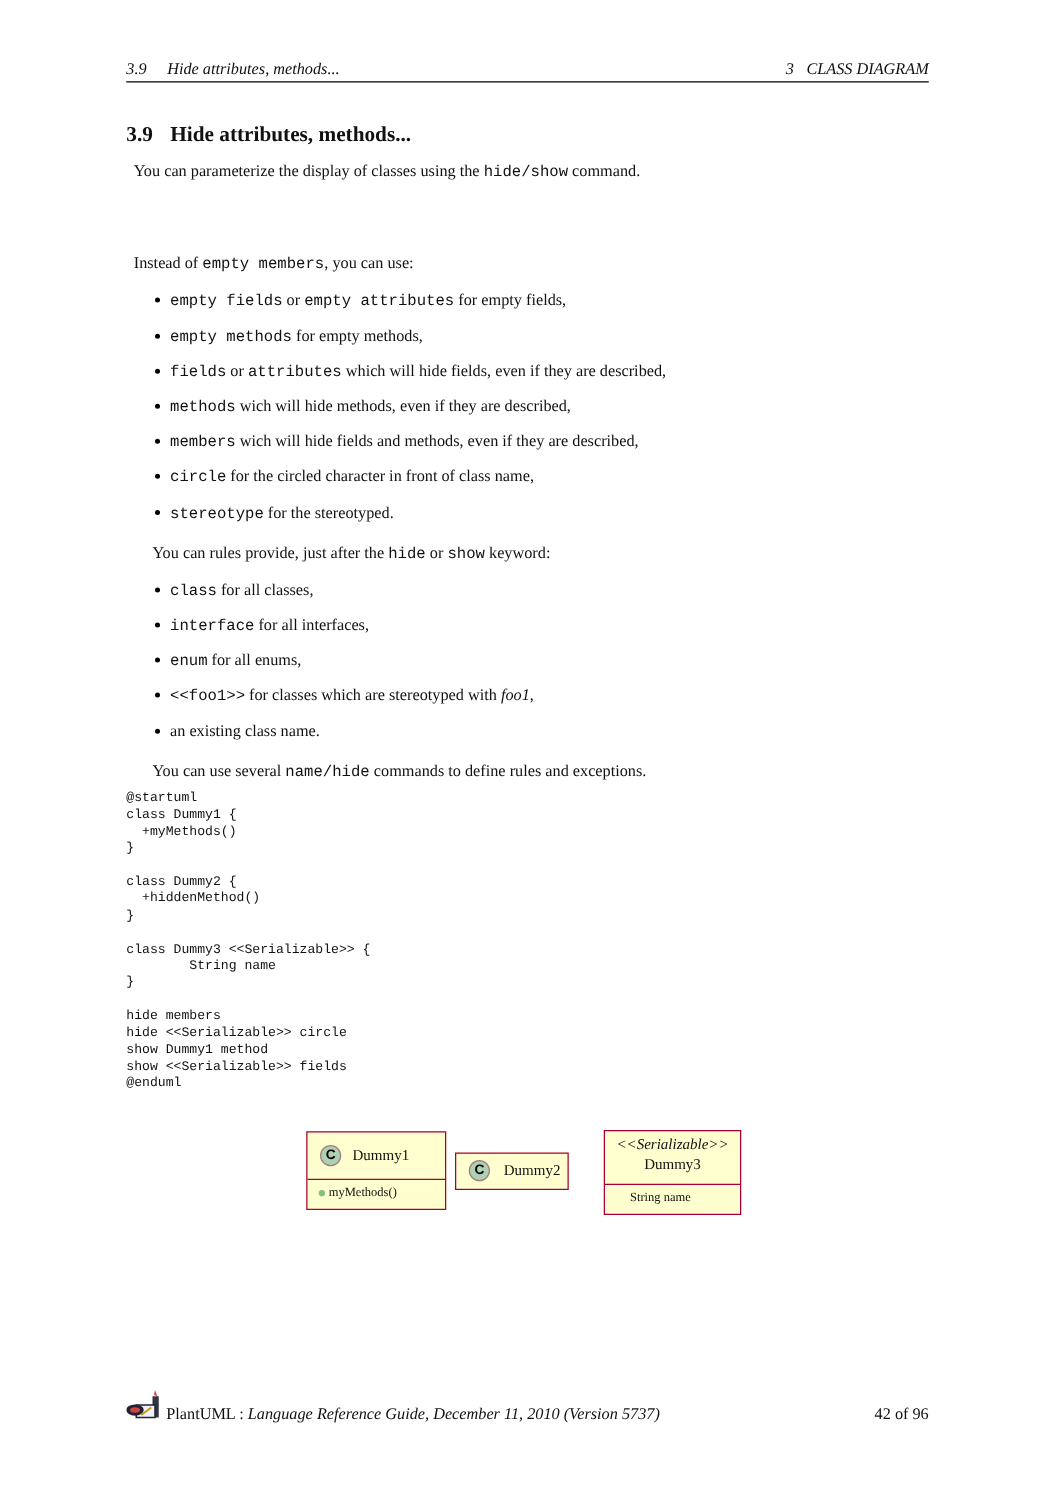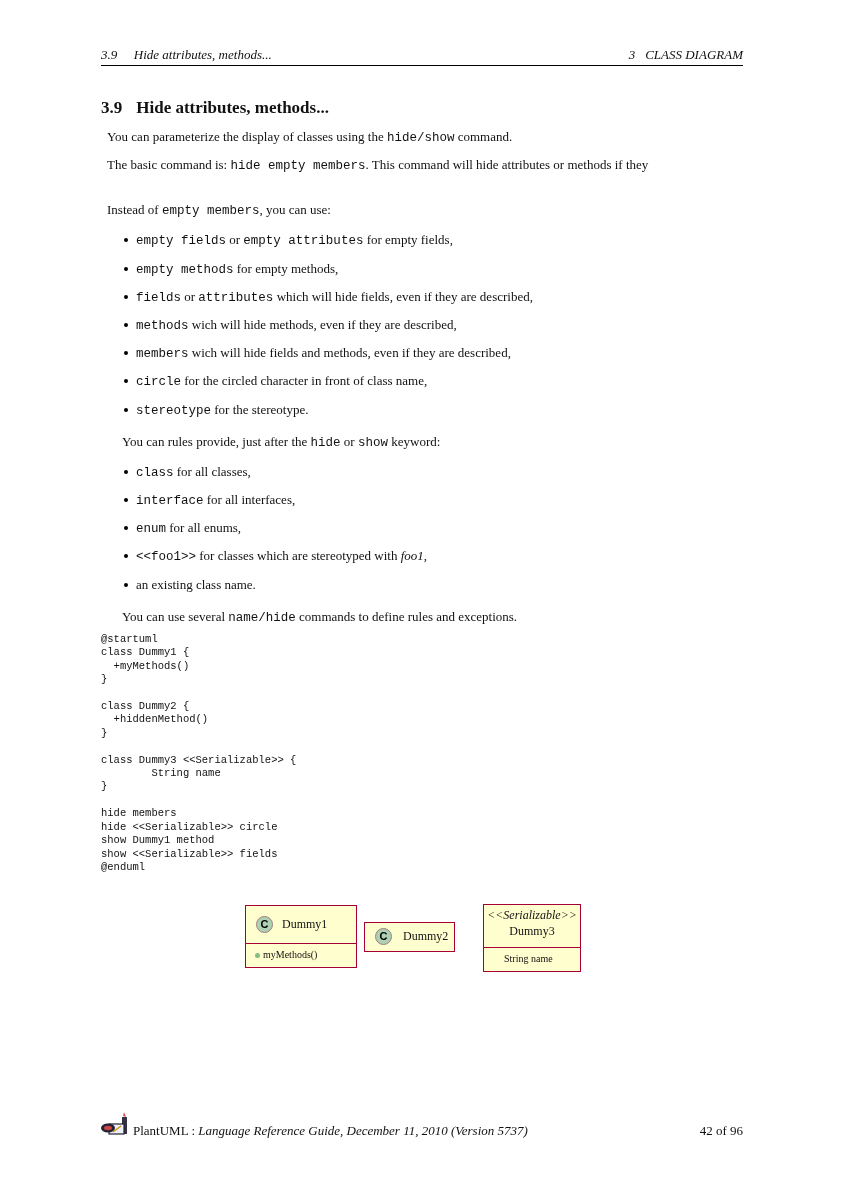--- a/index.html
+++ b/index.html
@@ -44,34 +44,33 @@
 
 <div class="abs h2">
   <span class="num">3.9</span><span>Hide attributes, methods...</span>
 </div>
 
 <div class="abs p" style="left:107px; top:128px;">
   <span>You can parameterize the display of classes using the </span><span class="tt">hide/show</span><span> command.</span>
 </div>
 
 <div class="abs p" style="left:107px; top:156px; width:640px;">
-  <div><span>The basic command is: </span><span class="tt">hide empty members</span><span>. This command will hide attributes or methods if they</span></div>
 </div>
 
 <div class="abs p" style="left:107px; top:201px;">
   <span>Instead of </span><span class="tt">empty members</span><span>, you can use:</span>
 </div>
 
 <div class="abs bl" style="top:232px;"><span class="dot"></span><span class="tt">empty fields</span><span> or </span><span class="tt">empty attributes</span><span> for empty fields,</span></div>
 <div class="abs bl" style="top:261px;"><span class="dot"></span><span class="tt">empty methods</span><span> for empty methods,</span></div>
 <div class="abs bl" style="top:289px;"><span class="dot"></span><span class="tt">fields</span><span> or </span><span class="tt">attributes</span><span> which will hide fields, even if they are described,</span></div>
 <div class="abs bl" style="top:317px;"><span class="dot"></span><span class="tt">methods</span><span> wich will hide methods, even if they are described,</span></div>
 <div class="abs bl" style="top:345px;"><span class="dot"></span><span class="tt">members</span><span> wich will hide fields and methods, even if they are described,</span></div>
 <div class="abs bl" style="top:373px;"><span class="dot"></span><span class="tt">circle</span><span> for the circled character in front of class name,</span></div>
-<div class="abs bl" style="top:402px;"><span class="dot"></span><span class="tt">stereotype</span><span> for the stereotype.</span></div>
+<div class="abs bl" style="top:402px;"><span class="dot"></span><span class="tt">stereotype</span><span> for the stereotyped.</span></div>
 
 <div class="abs p" style="left:122px; top:433px;">
   <span>You can rules provide, just after the </span><span class="tt">hide</span><span> or </span><span class="tt">show</span><span> keyword:</span>
 </div>
 
 <div class="abs bl" style="top:464px;"><span class="dot"></span><span class="tt">class</span><span> for all classes,</span></div>
 <div class="abs bl" style="top:492px;"><span class="dot"></span><span class="tt">interface</span><span> for all interfaces,</span></div>
 <div class="abs bl" style="top:520px;"><span class="dot"></span><span class="tt">enum</span><span> for all enums,</span></div>
 <div class="abs bl" style="top:548px;"><span class="dot"></span><span class="tt">&lt;&lt;foo1&gt;&gt;</span><span> for classes which are stereotyped with </span><i>foo1</i><span>,</span></div>
 <div class="abs bl" style="top:577px;"><span class="dot"></span><span>an existing class name.</span></div>
@@ -112,21 +111,21 @@
     </div>
   </div>
 
   <div class="cls" style="left:364px; top:922px; width:91px; height:30px;">
     <div style="position:absolute; left:10px; top:5px; white-space:nowrap;">
       <span class="circ">C</span>
       <span style="margin-left:8px; vertical-align:middle;margin-top:26px;">Dummy2</span>
     </div>
   </div>
 
-  <div class="cls" style="left:483px; top:904px; width:98px; height:68px;">
+  <div class="cls" style="left:483px; top:904px; width:110px; height:68px;">
     <div style="position:absolute; left:0; right:0; top:3px; text-align:center; font-style:italic; font-size:12px;">&lt;&lt;Serializable&gt;&gt;</div>
     <div style="position:absolute; left:0; right:0; top:19px; text-align:center;">Dummy3</div>
     <div class="sep" style="top:42px;"></div>
     <div style="position:absolute; left:20px; top:48px; font-size:10px;">String name</div>
   </div>
 </div>
 
 <div class="abs foot">
   <span style="position:absolute; left:0; top:-10px;">
     <svg width="30" height="28" viewBox="0 0 30 28">

